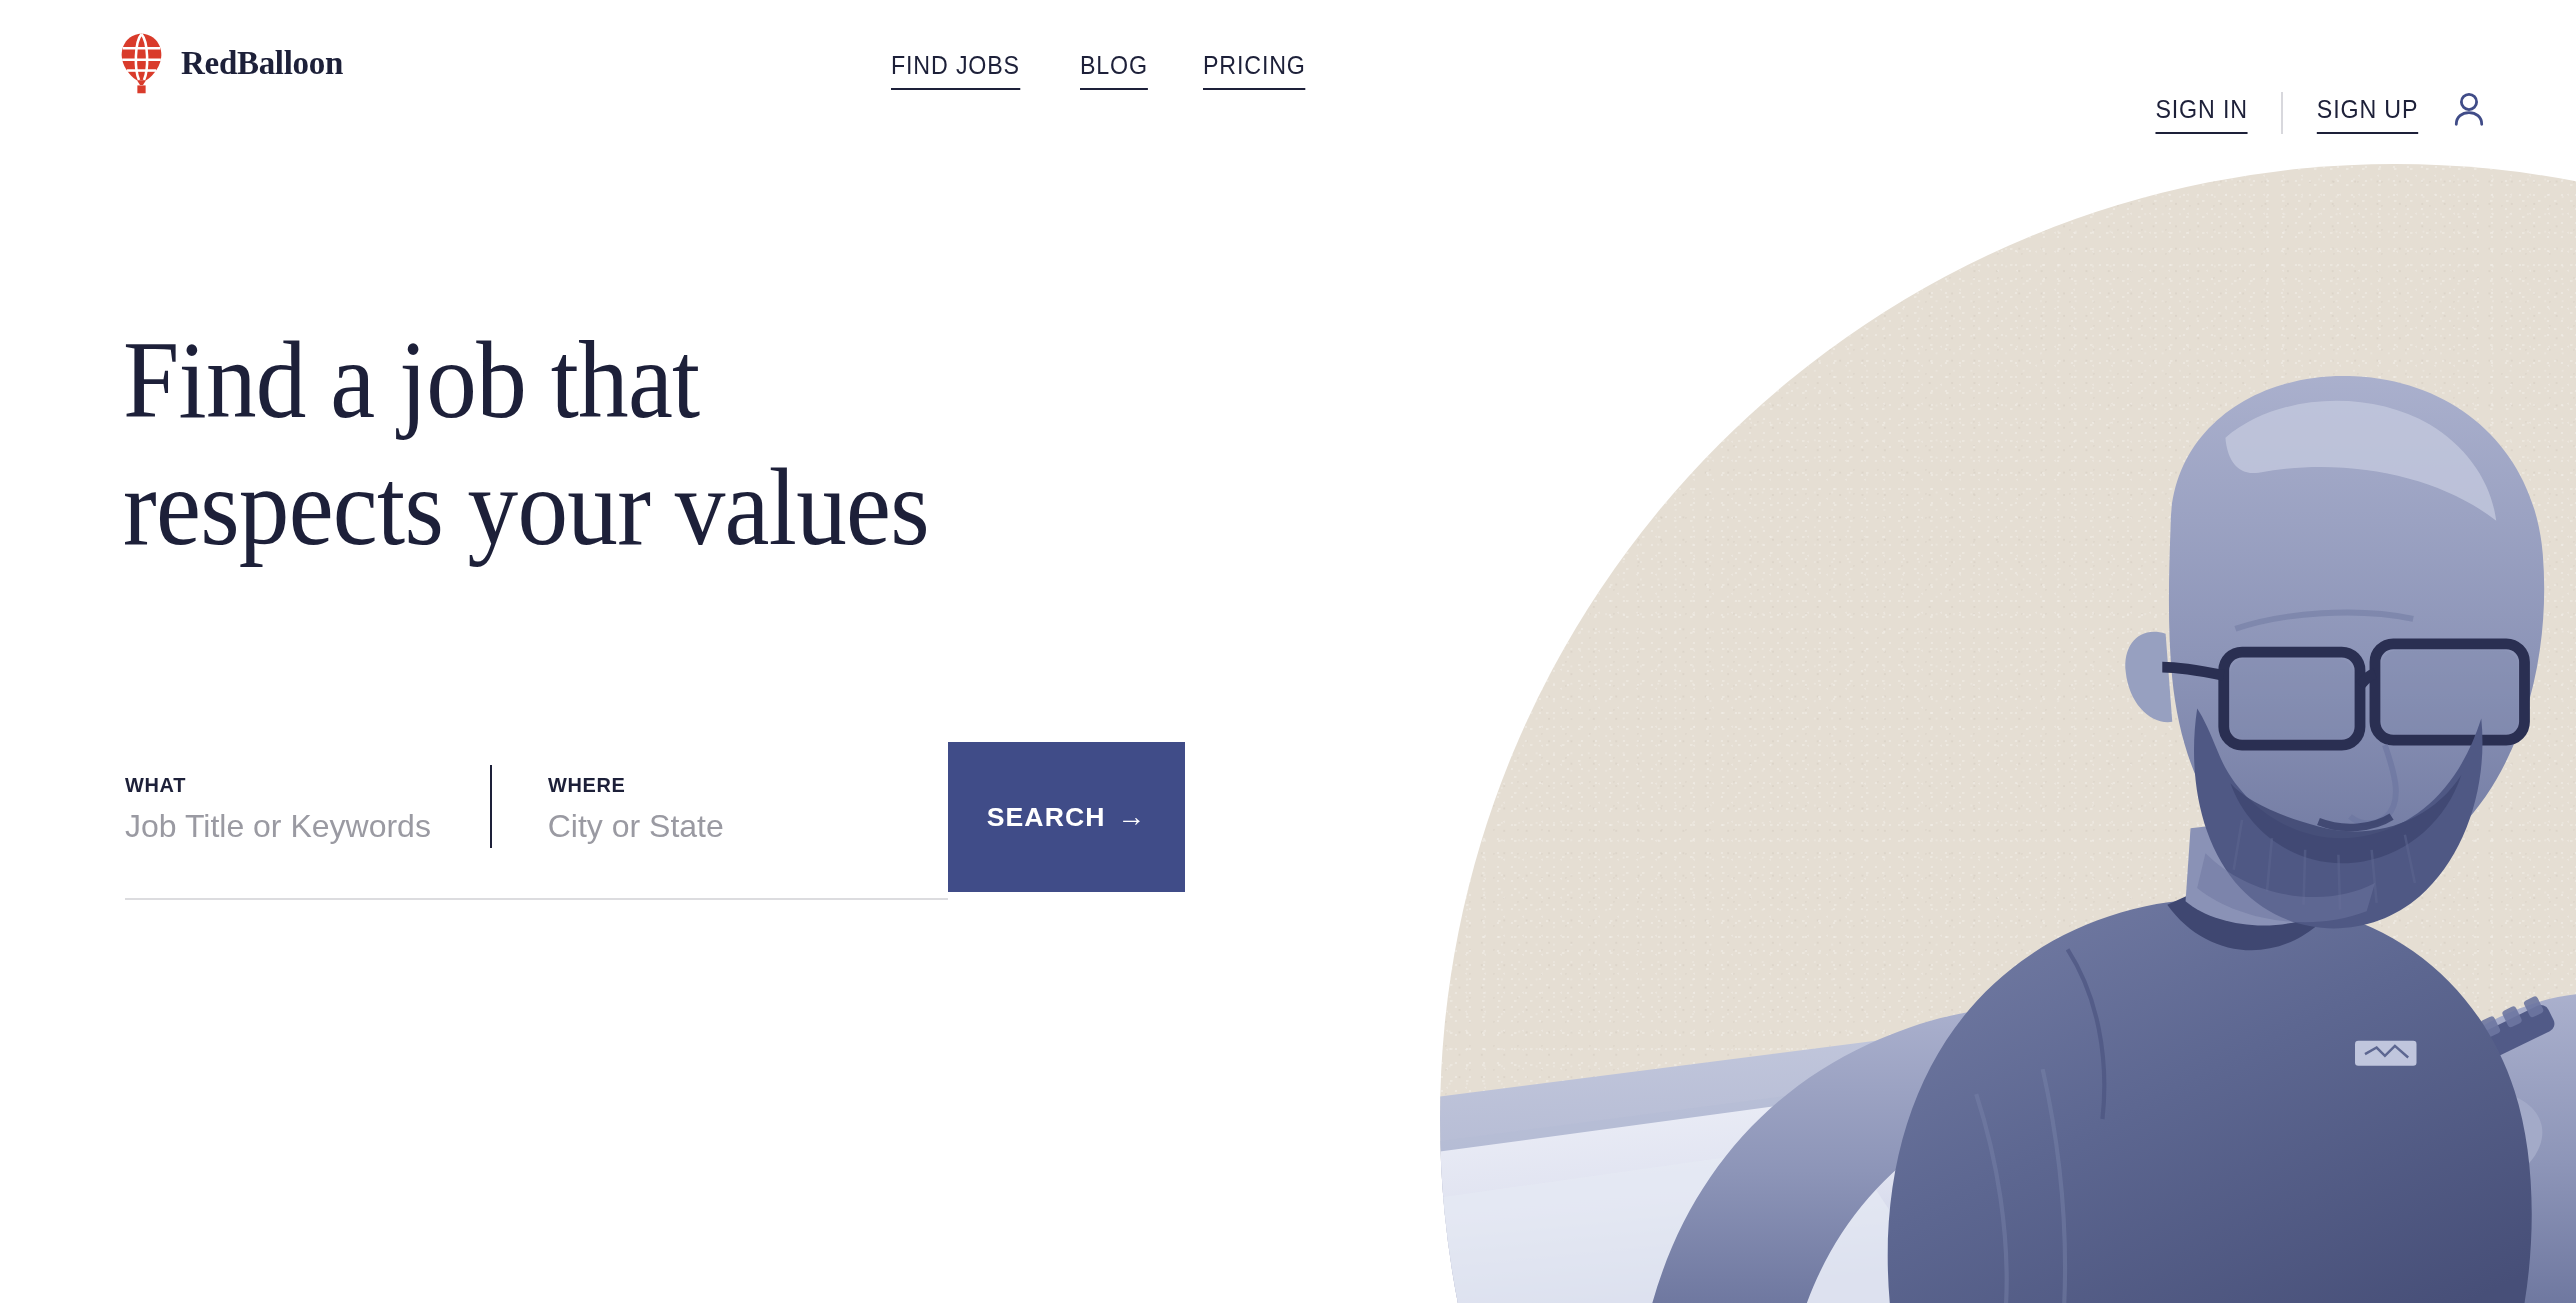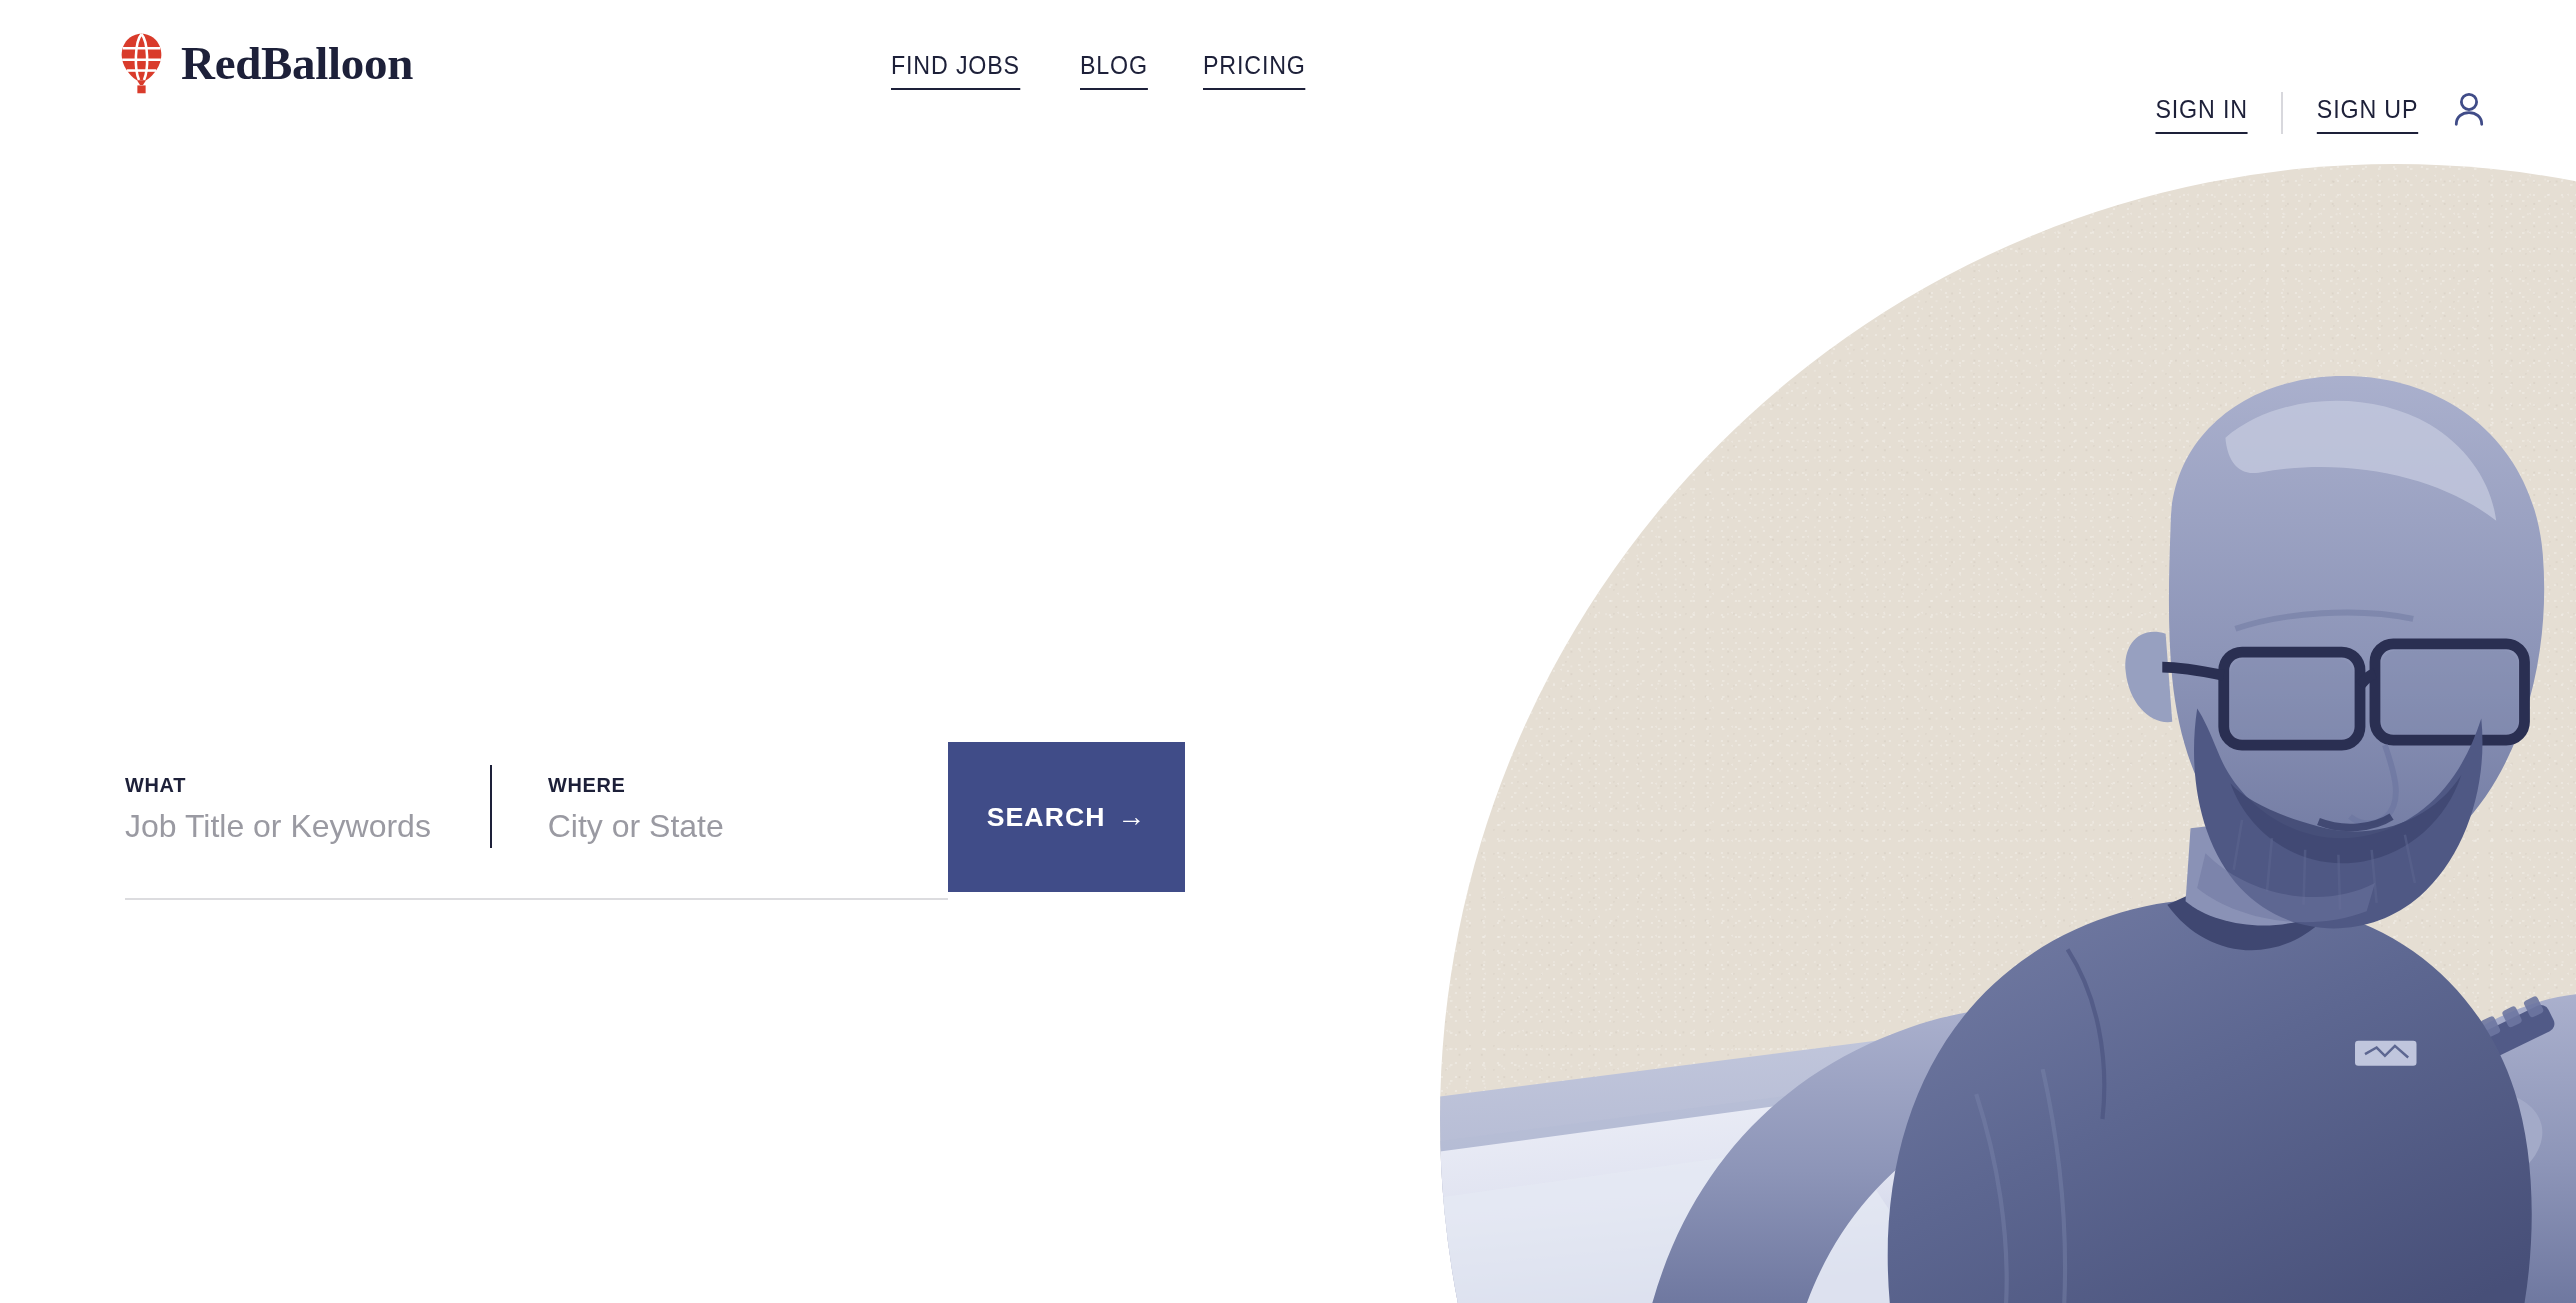--- a/index.html
+++ b/index.html
@@ -85,21 +85,21 @@
     left: 120px;
     top: 32px;
     display: flex;
     align-items: center;
     gap: 18px;
     text-decoration: none;
   }
   .brand-mark { width: 43px; height: 63px; display:block; flex: none; }
   .brand-name {
     font-family: "Liberation Serif", "DejaVu Serif", serif;
-    font-size: 47px;
+    font-size: 33px;
     font-weight: 700;
     color: #1d2039;
     letter-spacing: -0.3px;
     line-height: 1;
     white-space: nowrap;
   }
 
   .nav-center {
     position: absolute;
     left: 891px;
@@ -443,20 +443,24 @@
       <a class="auth-link" href="#">SIGN IN</a>
       <span class="auth-divider"></span>
       <a class="auth-link" href="#">SIGN UP</a>
       <svg class="account-icon" viewBox="0 0 46 46">
         <circle cx="23" cy="14.5" r="9.2" fill="none" stroke="#404c88" stroke-width="3.4"></circle>
         <path d="M7.6 41.5 C 7.6 32.4 14.5 27.4 23 27.4 C 31.5 27.4 38.4 32.4 38.4 41.5" fill="none" stroke="#404c88" stroke-width="3.4" stroke-linecap="round"></path>
       </svg>
     </div>
   </div>
 
+  <div class="hero-copy">
+    <h1 class="hero-title">Find a job that
+respects your values</h1>
+  </div>
 
   <form class="search-bar">
     <div class="search-fields">
 
       <div class="search-field field-what">
         <label class="field-label">WHAT</label>
         <input class="field-input" type="text" placeholder="Job Title or Keywords" style="">
       </div>
 
       <div class="field-divider"></div>

